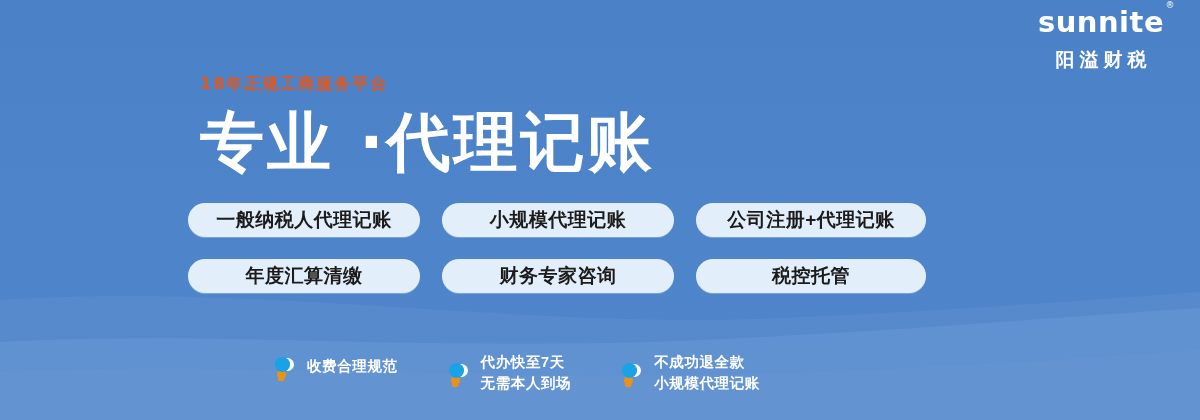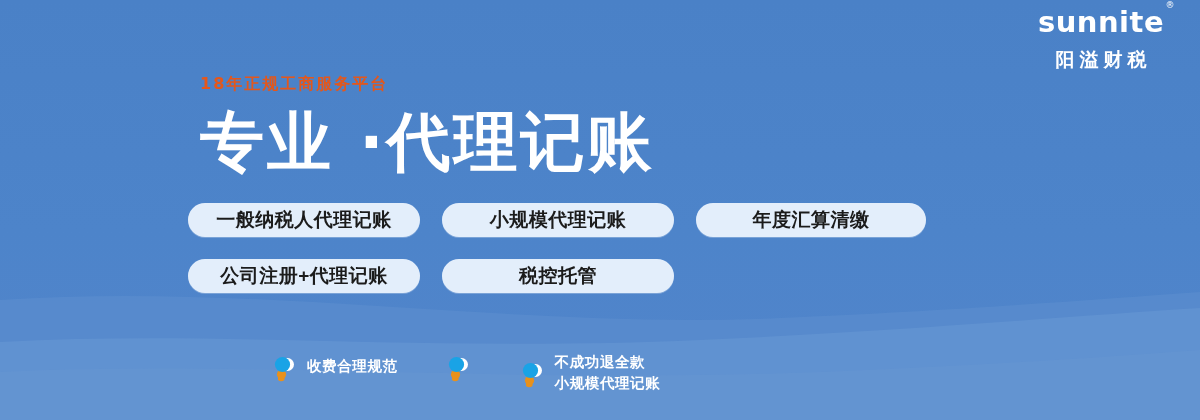--- a/index.html
+++ b/index.html
@@ -148,24 +148,27 @@
   </div>
 
   <div class="pills">
     <div class="pill">
       <span>一般纳税人代理记账</span>
     </div>
     <div class="pill">
       <span>小规模代理记账</span>
     </div>
     <div class="pill">
+      <span>公司注册+代理记账</span>
+    </div>
+    <div class="pill">
       <span>年度汇算清缴</span>
     </div>
     <div class="pill">
-      <span>公司注册+代理记账</span>
+      <span>财务专家咨询</span>
     </div>
     <div class="pill">
       <span>税控托管</span>
     </div>
   </div>
 
   <div class="features">
 
     <div class="feature">
       <span class="badge">
@@ -183,20 +186,24 @@
 
     <div class="feature">
       <span class="badge">
         <svg width="26" height="30" viewBox="0 0 26 30" aria-hidden="true">
           <circle cx="15.5" cy="12.5" r="6.5" fill="#ffffff"></circle>
           <path d="M6 22 L6 28 Q9 30.5 12.5 28 L12.5 22 Z" fill="#e8911c"></path>
           <circle cx="9.5" cy="22.5" r="4.6" fill="#e8911c"></circle>
           <circle cx="10.5" cy="12.5" r="7.6" fill="#19a3e6"></circle>
         </svg>
       </span>
+      <span class="feature-text">
+        <span>代办快至7天</span>
+        <span class="l2">无需本人到场</span>
+      </span>
     </div>
 
     <div class="feature">
       <span class="badge">
         <svg width="26" height="30" viewBox="0 0 26 30" aria-hidden="true">
           <circle cx="15.5" cy="12.5" r="6.5" fill="#ffffff"></circle>
           <path d="M6 22 L6 28 Q9 30.5 12.5 28 L12.5 22 Z" fill="#e8911c"></path>
           <circle cx="9.5" cy="22.5" r="4.6" fill="#e8911c"></circle>
           <circle cx="10.5" cy="12.5" r="7.6" fill="#19a3e6"></circle>
         </svg>

